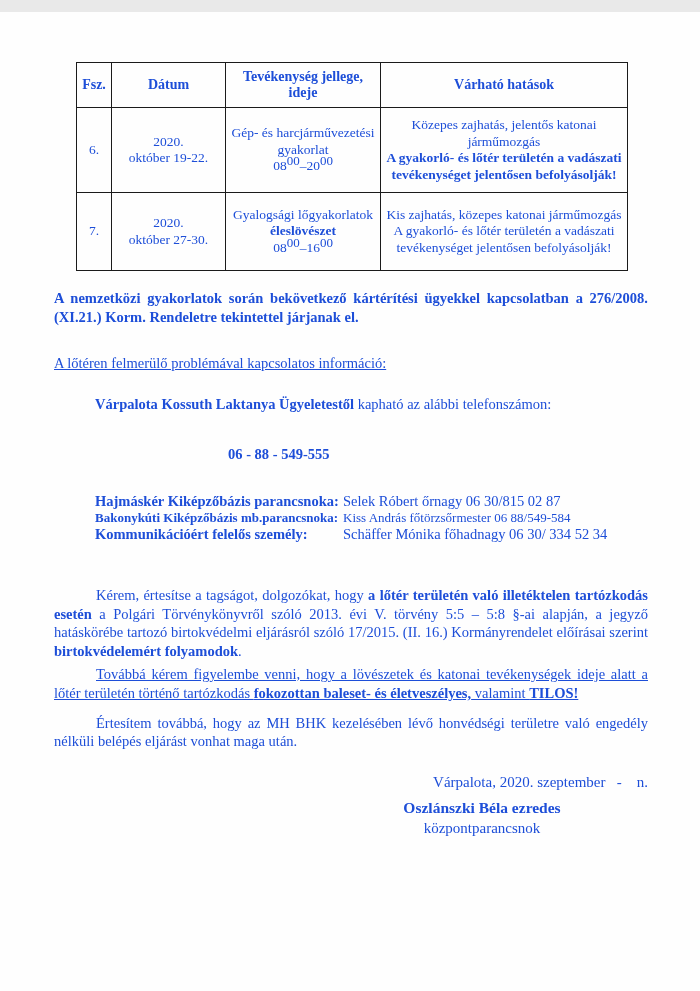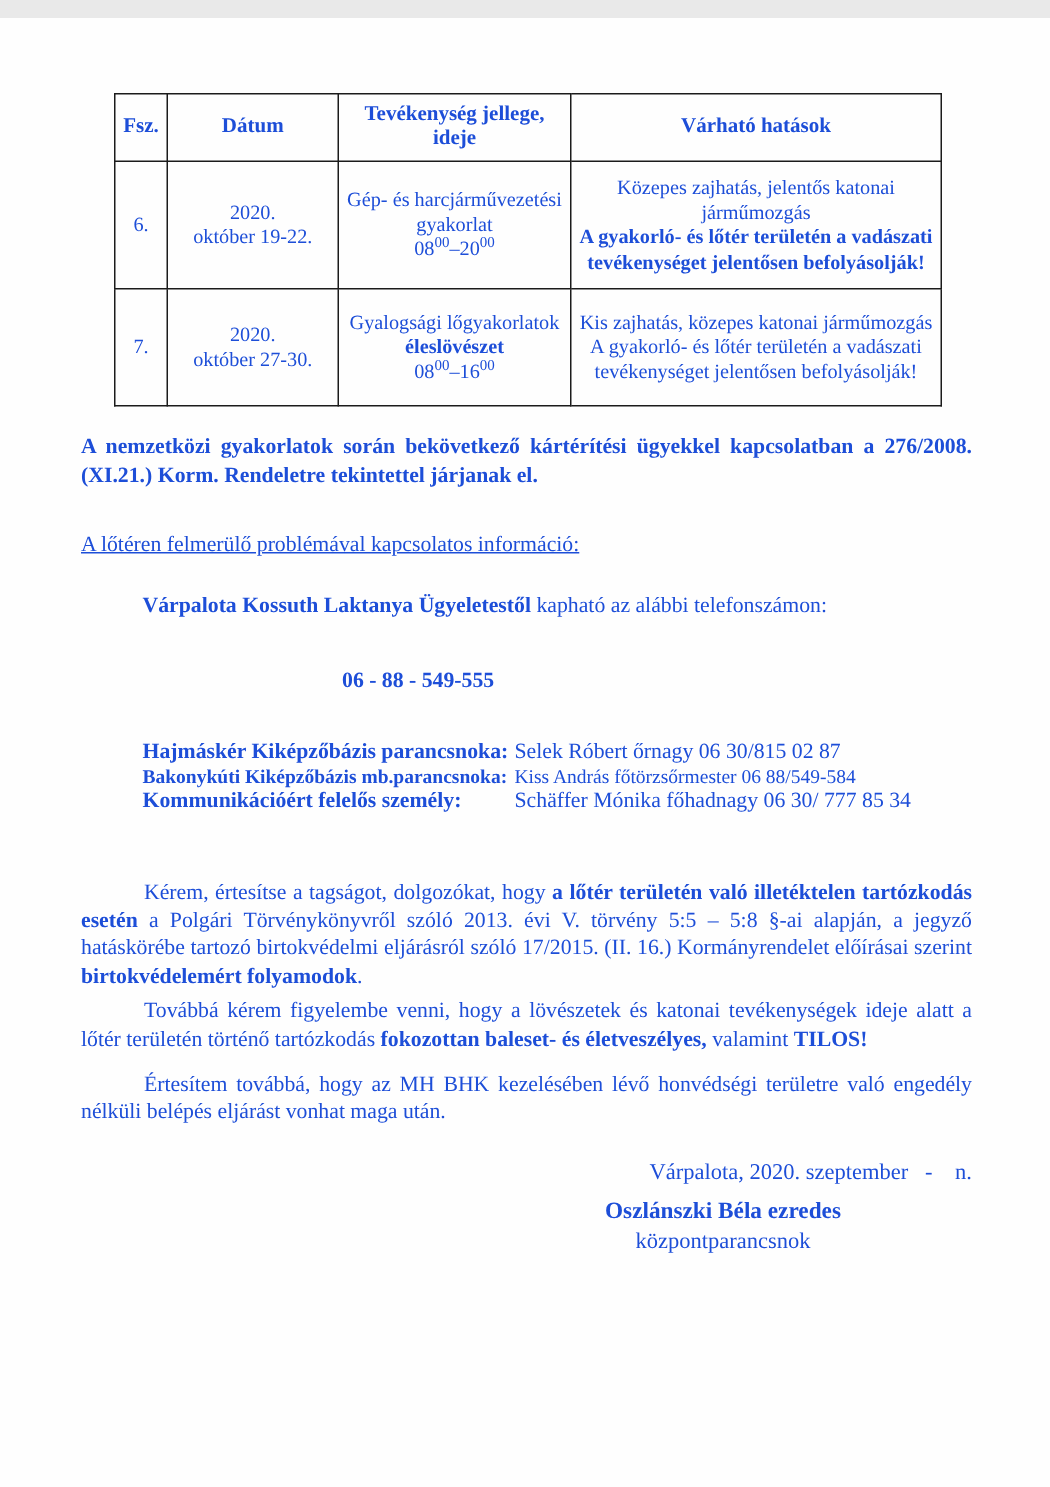--- a/index.html
+++ b/index.html
@@ -33,21 +33,21 @@
   }
   table.activity th {
     font-size: 14px;
     font-weight: bold;
     height: 45px;
   }
   td.fsz { text-align: center; }
   tr.row-6 td { height: 85px; }
   tr.row-7 td { height: 78px; }
   .bold { font-weight: bold; }
-  sup.tsup { font-size: 10px; line-height: 0; }
+  sup.tsup { font-size: 13px; line-height: 0; }
 
   
   .intro {
     margin-top: 18px;
     font-weight: bold;
     font-size: 14.5px;
     line-height: 19px;
     text-align: justify;
   }
   .info-heading {
@@ -76,21 +76,21 @@
   .contacts .label { font-weight: bold; }
   .contacts .row-small { font-size: 13px; }
 
   .body-par {
     font-size: 14.5px;
     line-height: 18.6px;
     text-align: justify;
     text-indent: 42px;
   }
   .p1 { margin-top: 43px; }
-  .p2 { margin-top: 5px; }
+  .p2 { margin-top: 5px; text-decoration: underline; }
   .p3 { margin-top: 11px; }
   .p4 { margin-top: 0; }
 
   .date-line {
     margin-top: 23px;
     margin-left: 41px;
     font-size: 15px;
     white-space: pre;
     text-align: right;
   }
@@ -173,21 +173,21 @@
   <p class="duty-line"><span class="bold">Várpalota Kossuth Laktanya Ügyeletestől</span><span> kapható az alábbi telefonszámon:</span></p>
 
   <p class="phone-line">06 - 88 - 549-555</p>
 
   <div class="contacts">
     <span class="label">Hajmáskér Kiképzőbázis parancsnoka:</span>
     <span>Selek Róbert őrnagy 06 30/815 02 87</span>
     <span class="label row-small">Bakonykúti Kiképzőbázis mb.parancsnoka:</span>
     <span class="row-small">Kiss András főtörzsőrmester 06 88/549-584</span>
     <span class="label">Kommunikációért felelős személy:</span>
-    <span>Schäffer Mónika főhadnagy 06 30/ 777 85 34</span>
+    <span>Schäffer Mónika főhadnagy 06 30/ 334 52 34</span>
   </div>
 
   <p class="body-par p1"><span>Kérem, értesítse a tagságot, dolgozókat, hogy </span><span class="bold">a lőtér területén való illetéktelen tartózkodás esetén</span><span> a Polgári Törvénykönyvről szóló 2013. évi V. törvény 5:5 – 5:8 §-ai alapján, a jegyző hatáskörébe tartozó birtokvédelmi eljárásról szóló 17/2015. (II. 16.) Kormányrendelet előírásai szerint </span><span class="bold">birtokvédelemért folyamodok</span><span>.</span></p>
 
   <p class="body-par p2"><span>Továbbá kérem figyelembe venni, hogy a lövészetek és katonai tevékenységek ideje alatt a lőtér területén történő tartózkodás </span><span class="bold">fokozottan baleset- és életveszélyes,</span><span> valamint </span><span class="bold">TILOS!</span></p>
 
   <p class="body-par p3">Értesítem továbbá, hogy az MH BHK kezelésében lévő honvédségi területre való engedély nélküli belépés eljárást vonhat maga után.</p>
 
 
   <p class="date-line">Várpalota, 2020. szeptember   -    n.</p>

